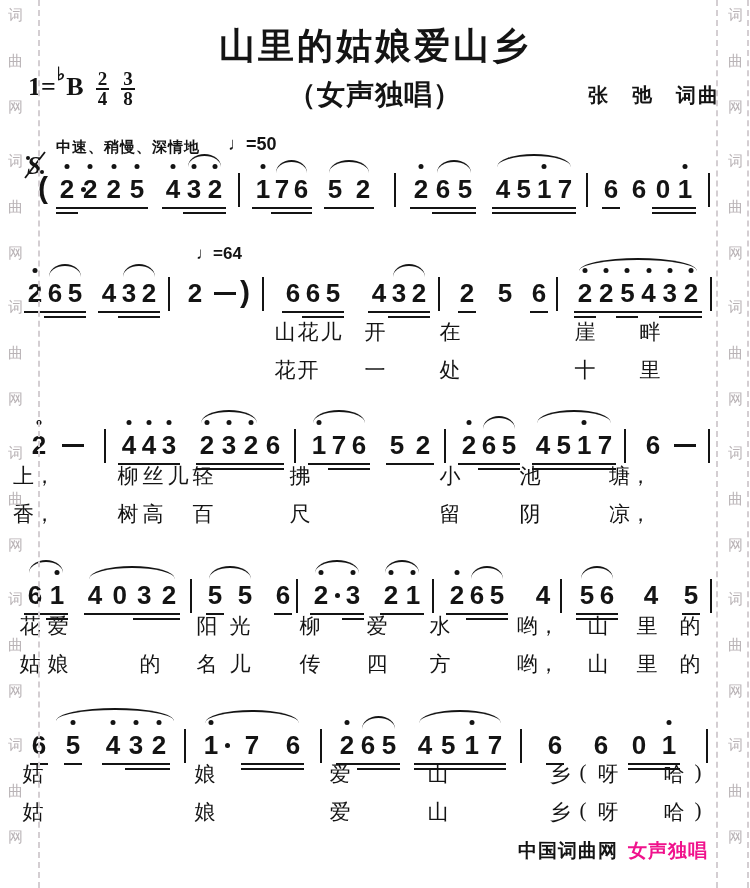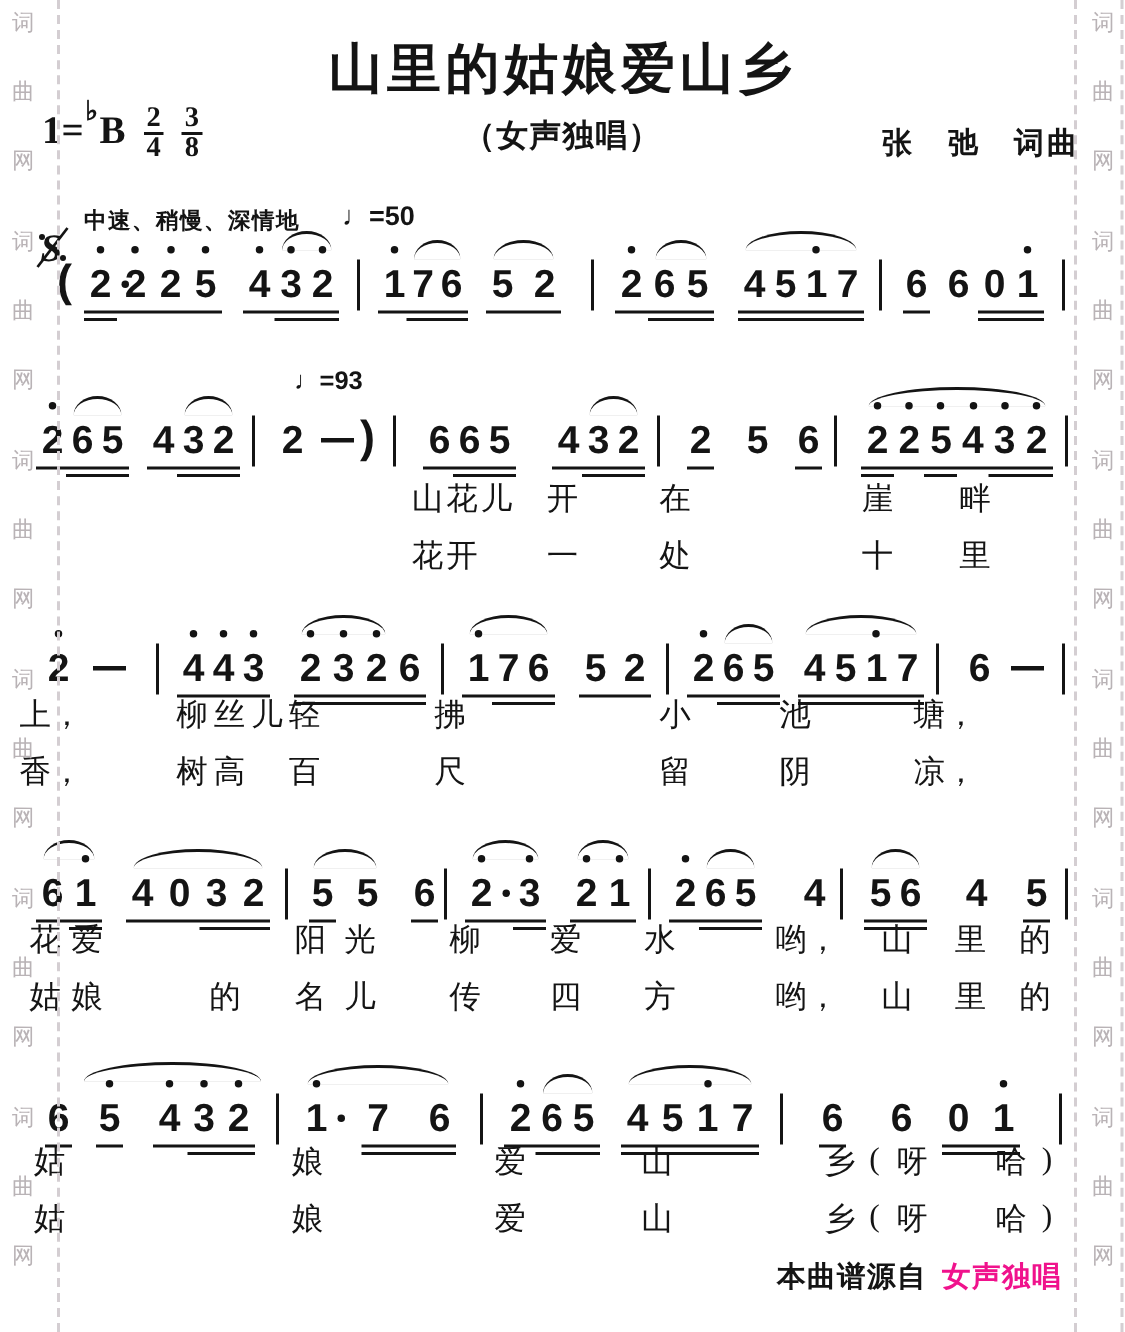--- a/index.html
+++ b/index.html
@@ -2,21 +2,21 @@
 <html><head>
 <meta charset="utf-8">
 <style>
   html,body{margin:0;padding:0}
   body{
     width:750px;height:888px;background:#ffffff;position:relative;overflow:hidden;
     font-family:"Liberation Sans",sans-serif;color:#141414;
   }
   
   .title{position:absolute;left:0;right:0;top:22px;text-align:center;font-size:36px;font-weight:bold;letter-spacing:3px;font-family:"Liberation Sans",sans-serif}
-  .subtitle{position:absolute;left:0;right:0;top:76px;text-align:center;font-size:21px;font-weight:bold;letter-spacing:1px}
+  .subtitle{position:absolute;left:0;right:0;top:76px;text-align:center;font-size:28px;font-weight:bold;letter-spacing:1px}
   .composer{position:absolute;left:588px;top:82px;font-size:20px;font-weight:bold;letter-spacing:2px}
   .keysig{position:absolute;left:28px;top:72px;font-family:"Liberation Serif",serif;font-weight:bold;font-size:26px;display:flex;align-items:flex-start}
   .keysig .flat{font-size:18px;position:relative;top:-9px;margin:0 1px}
   .frac{display:inline-block;text-align:center;font-size:19px;line-height:18px;margin-left:12px;position:relative;top:-2px}
   .frac .num{display:block;border-bottom:2px solid #141414;padding:0 2px}
   .frac .den{display:block}
   .expression{position:absolute;left:56px;top:138px;font-size:15px;font-weight:bold;letter-spacing:1px}
   .tempo1{position:absolute;left:228px;top:134px;font-size:18px;font-weight:bold}
   
   #score{position:absolute;left:0;top:0;width:750px;height:888px}
@@ -128,21 +128,21 @@
       <div class="note" style="left: 628px;">6</div>
       <div class="grp" style="left: 652px; width: 44px;">
         <div class="note" style="left: 0px;">0</div>
         <div class="note" style="left: 22px;">1<i class="hd"></i></div>
         <i class="ul" style="left: 0px; width: 44px; bottom: -3px;"></i>
         <i class="ul" style="left: 0px; width: 44px; bottom: -8px;"></i>
       </div>
       <div class="bar" style="left: 708px;"></div>
     </div>
     <div class="system" style="top: 276px;">
-      <div class="tempo-mark" style="left: 196px;">♩=93</div>
+      <div class="tempo-mark" style="left: 196px;">♩=64</div>
       <div class="grp" style="left: 24px; width: 62px;">
         <div class="note" style="left: 0px;">2<i class="hd"></i></div>
         <div class="note" style="left: 20px;">6</div>
         <div class="note" style="left: 40px;">5</div>
         <i class="ul" style="left: 0px; width: 62px; bottom: -3px;"></i>
         <i class="ul" style="left: 20px; width: 42px; bottom: -8px;"></i>
         <i class="slur" style="left: 25px; width: 32px; top: -12px;"></i>
       </div>
       <div class="grp" style="left: 98px; width: 62px;">
         <div class="note" style="left: 0px;">4</div>
@@ -468,14 +468,14 @@
     <span class="wm-char" style="left: 728px; top: 490px; color: rgb(185, 179, 182);">曲</span>
     <span class="wm-char" style="left: 728px; top: 536px; color: rgb(185, 179, 182);">网</span>
     <span class="wm-char" style="left: 728px; top: 590px; color: rgb(185, 179, 182);">词</span>
     <span class="wm-char" style="left: 728px; top: 636px; color: rgb(185, 179, 182);">曲</span>
     <span class="wm-char" style="left: 728px; top: 682px; color: rgb(185, 179, 182);">网</span>
     <span class="wm-char" style="left: 728px; top: 736px; color: rgb(185, 179, 182);">词</span>
     <span class="wm-char" style="left: 728px; top: 782px; color: rgb(185, 179, 182);">曲</span>
     <span class="wm-char" style="left: 728px; top: 828px; color: rgb(185, 179, 182);">网</span>
   </div>
 
-<div class="credit-prefix">本曲谱源自</div>
+<div class="credit-prefix">中国词曲网</div>
 <div class="credit-site" style="color: rgb(240, 18, 140);">女声独唱</div>
 
 </body></html>

